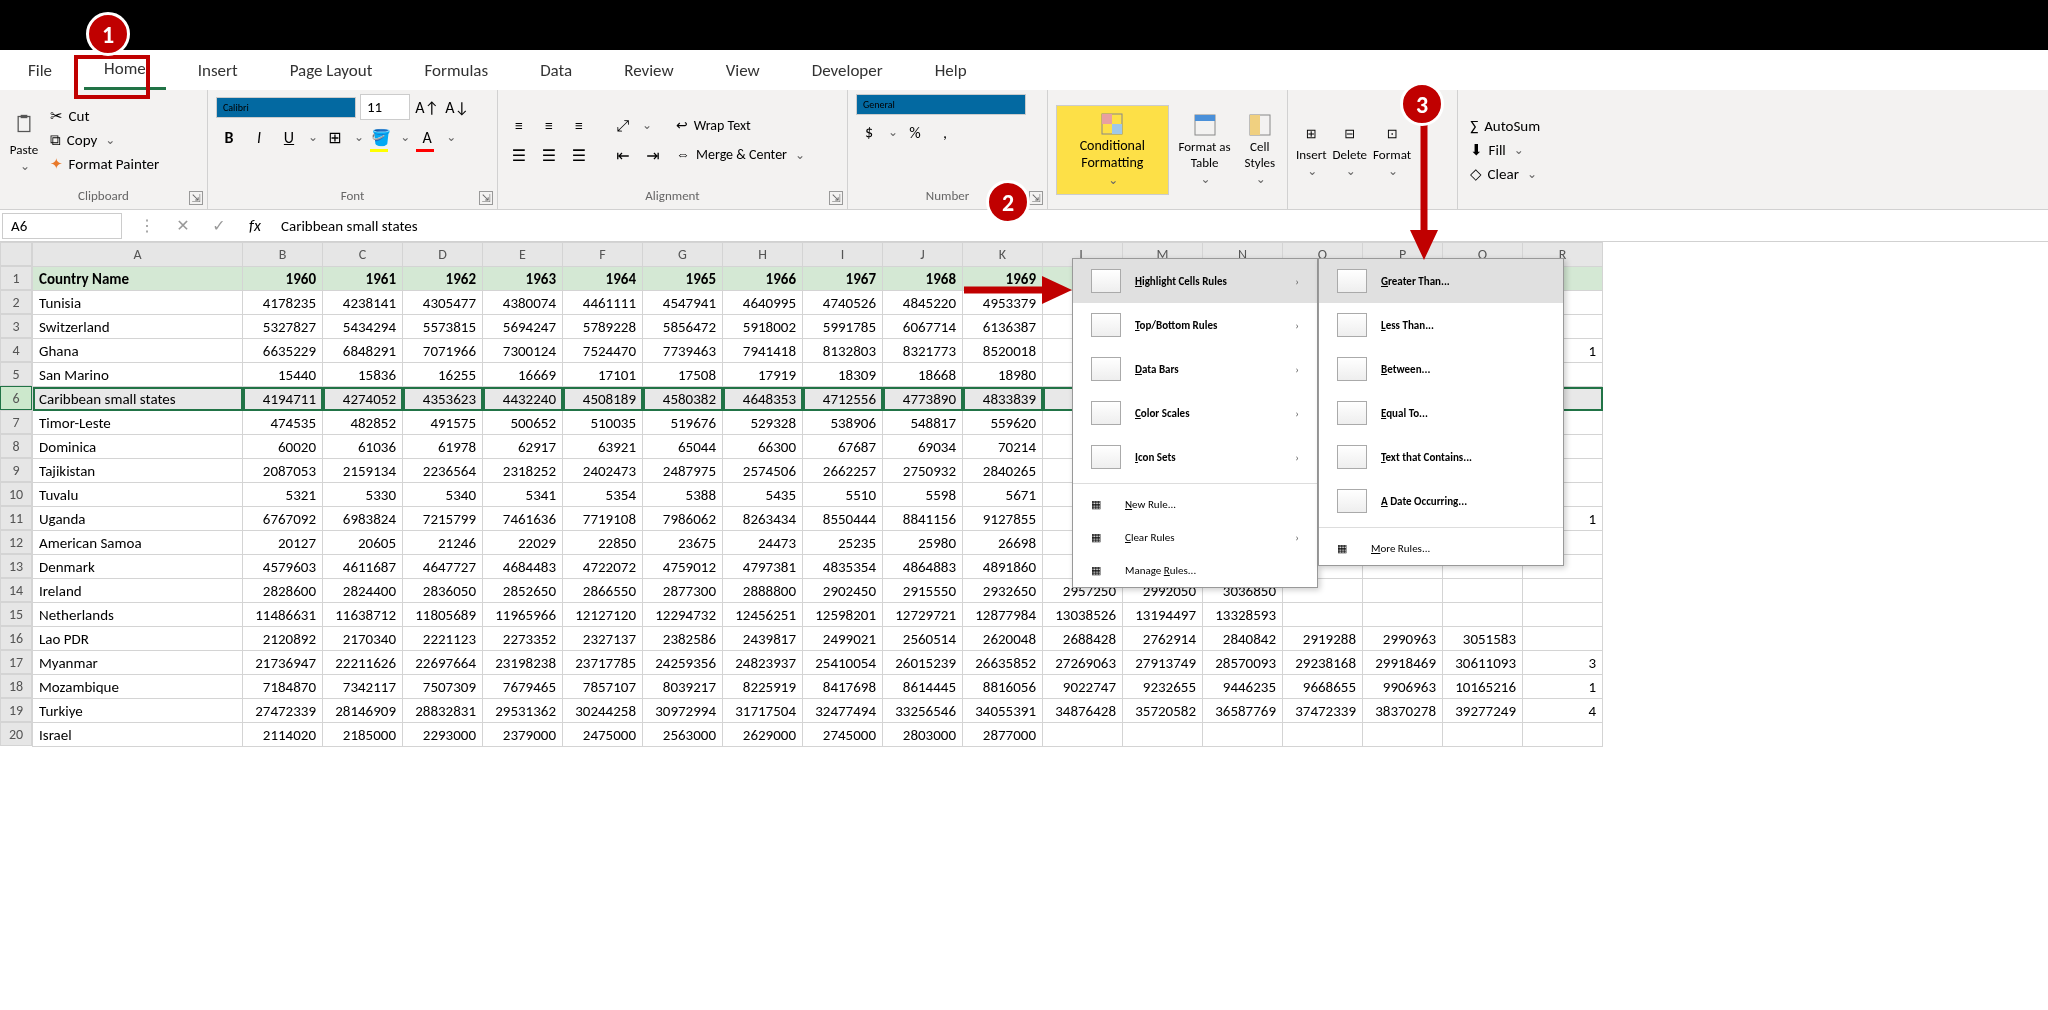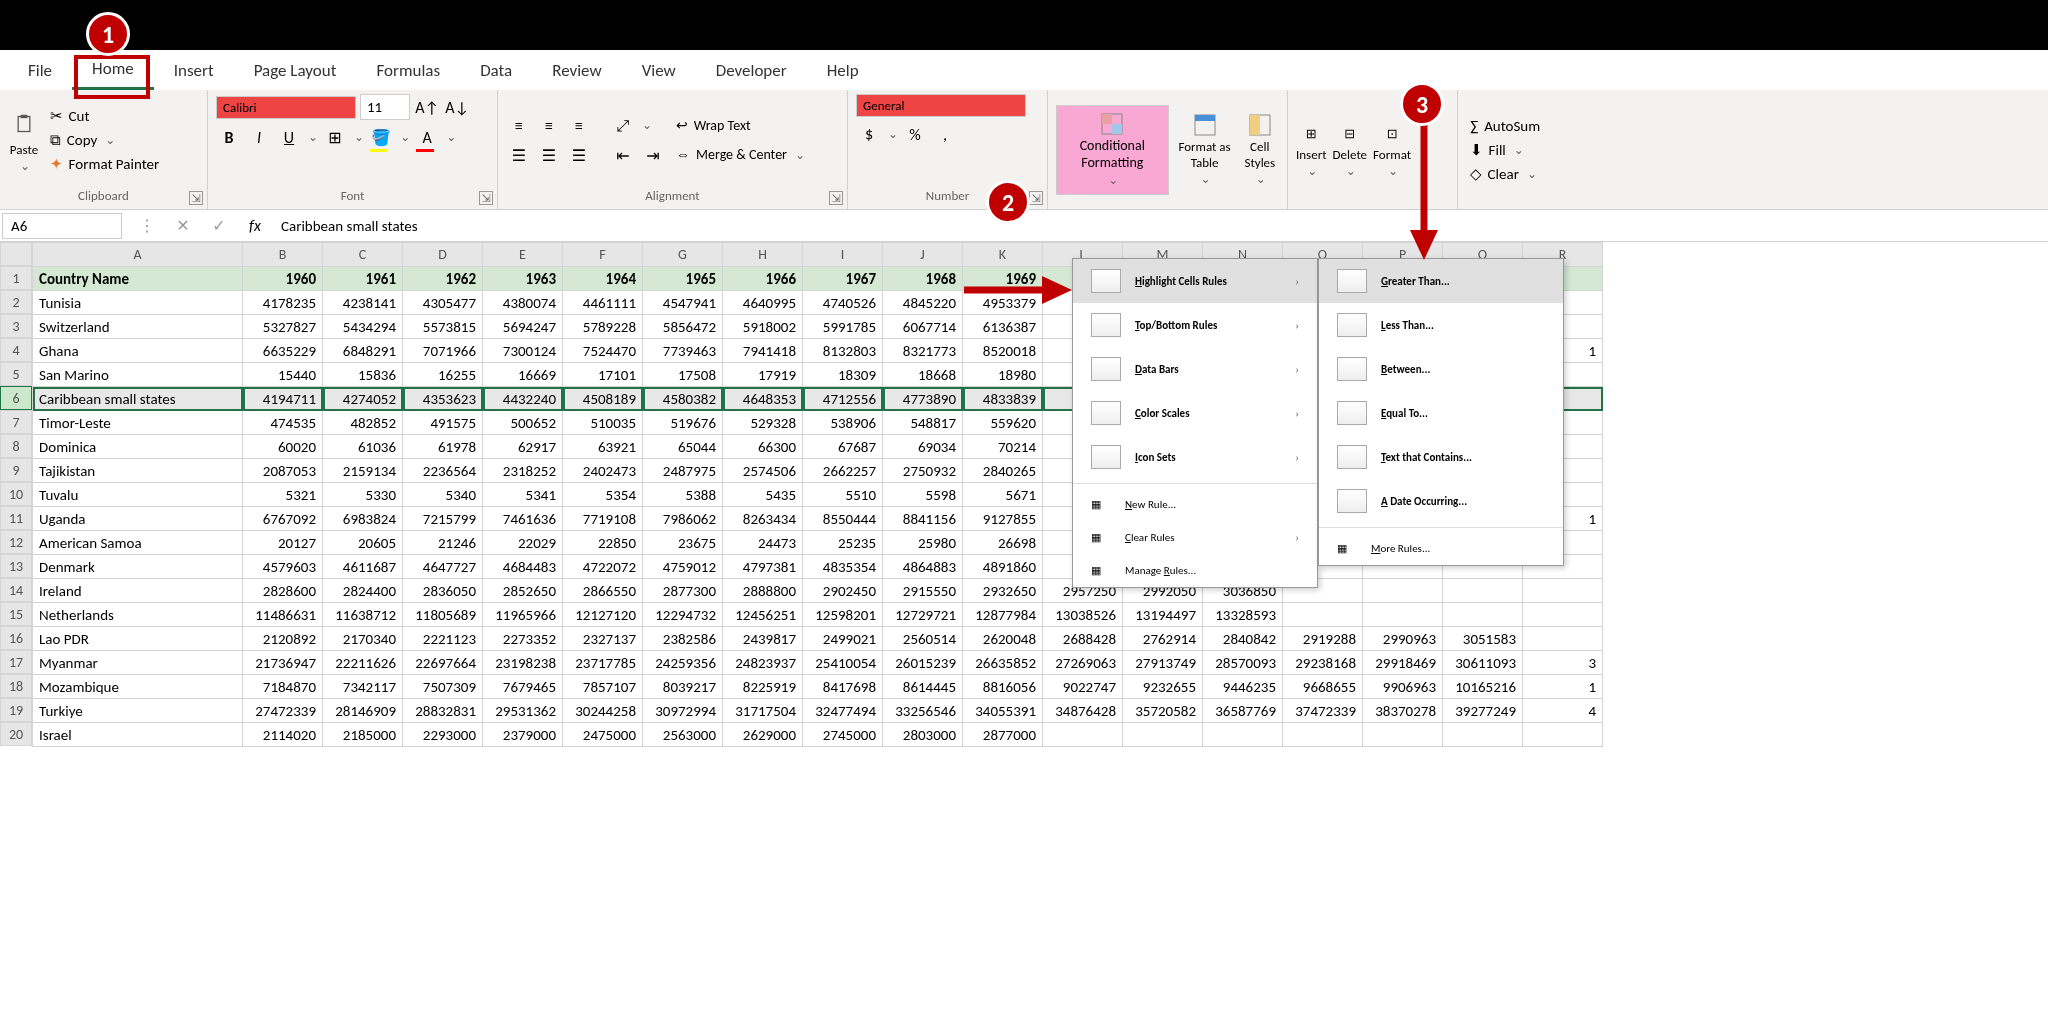--- a/index.html
+++ b/index.html
@@ -1,45 +1,45 @@
 <!DOCTYPE html>
 <html><head>
 <meta charset="utf-8">
 <style>
 * { box-sizing: border-box; margin: 0; padding: 0; font-family: 'Segoe UI', Calibri, sans-serif; }
 body { background: #fff; font-size: 14px; overflow: hidden; width: 2048px; height: 1010px; position: relative; }
 
 .black-bar { background: #000; height: 50px; width: 100%; }
 
-.ribbon-tabs { display: flex; align-items: center; height: 40px; padding: 0 8px; background: #fff; gap: 0; }
+.ribbon-tabs { display: flex; align-items: center; height: 40px; padding: 0 8px; background: #fff; gap: 12px; }
 .ribbon-tab { padding: 8px 20px; font-size: 17px; cursor: pointer; color: #333; }
 .ribbon-tab.active { border-bottom: 3px solid #217346; }
 
 .ribbon { display: flex; background: #f3f2f1; border-bottom: 1px solid #d1d1d1; height: 120px; }
 .ribbon-group { display: flex; flex-direction: column; border-right: 1px solid #d1d1d1; padding: 4px 8px; position: relative; }
 .ribbon-group-label { font-size: 13px; color: #666; text-align: center; padding: 2px 0; margin-top: auto; }
 .ribbon-group-content { display: flex; flex: 1; gap: 6px; align-items: center; }
 
 .btn-col { display: flex; flex-direction: column; align-items: center; gap: 2px; font-size: 13px; }
 .btn-col .icon { width: 32px; height: 32px; display: flex; align-items: center; justify-content: center; }
 .mini-stack { display: flex; flex-direction: column; gap: 2px; font-size: 15px; }
 .mini-item { display: flex; align-items: center; gap: 6px; padding: 2px 4px; cursor: pointer; }
 
-.font-select { border: 1px solid #ccc; background: #ef4444; padding: 3px 6px; font-size: 13px; width: 140px; }
+.font-select { border: 1px solid #ccc; background: #0369a1; padding: 3px 6px; font-size: 10px; width: 140px; }
 .size-select { border: 1px solid #ccc; background: #fff; padding: 3px 6px; font-size: 15px; width: 50px; }
 .icon-btn { width: 26px; height: 26px; display: inline-flex; align-items: center; justify-content: center; cursor: pointer; font-size: 16px; }
 .icon-btn.bold { font-weight: bold; }
 .icon-btn.italic { font-style: italic; }
 .icon-btn.underline { text-decoration: underline; }
 .row { display: flex; align-items: center; gap: 4px; }
 .col { display: flex; flex-direction: column; gap: 4px; }
 
 .launcher { position: absolute; bottom: 4px; right: 4px; font-size: 11px; color: #666; width: 14px; height: 14px; border: 1px solid #999; display: flex; align-items: center; justify-content: center; cursor: pointer; }
 
-.cond-fmt-btn { background: #f9a8d4; border: 1px solid #ccc; padding: 4px 8px; display: flex; flex-direction: column; align-items: center; gap: 2px; font-size: 14px; height: 90px; justify-content: center; }
+.cond-fmt-btn { background: #fde047; border: 1px solid #ccc; padding: 4px 8px; display: flex; flex-direction: column; align-items: center; gap: 2px; font-size: 14px; height: 90px; justify-content: center; }
 
 .formula-bar { display: flex; align-items: center; height: 32px; border-bottom: 1px solid #d1d1d1; }
 .name-box { border: 1px solid #ccc; padding: 3px 8px; width: 120px; font-size: 15px; margin: 2px; }
 .fx-area { display: flex; align-items: center; gap: 10px; padding: 0 10px; flex: 1; }
 .fx-input { border: none; flex: 1; font-size: 15px; padding: 3px; }
 
 .grid-area { display: flex; }
 .row-headers { display: flex; flex-direction: column; }
 .row-hdr { width: 32px; height: 24px; border: 1px solid #d4d4d4; background: #e6e6e6; display: flex; align-items: center; justify-content: center; font-size: 14px; color: #555; }
 .row-hdr.sel { background: #cce8cc; border-color: #217346; }

